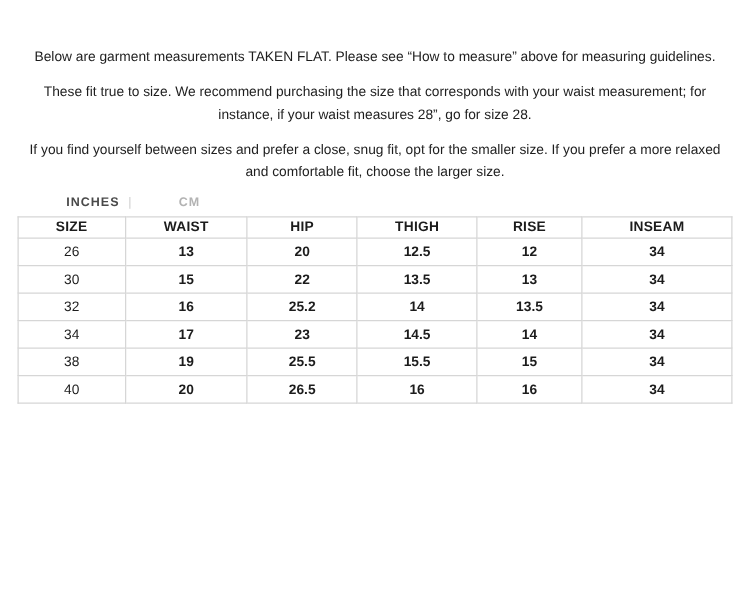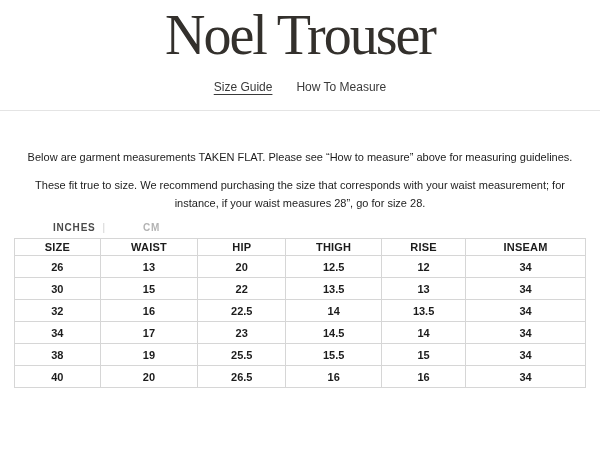--- a/index.html
+++ b/index.html
@@ -79,45 +79,38 @@
     text-align: center;
     font-size: 11px;
     color: #1c1c1c;
   }
   .size-table th {
     font-weight: 700;
     height: 17px;
     letter-spacing: 0.2px;
   }
   .size-table td { height: 22px; font-weight: 700; }
-  .size-table td.size-col { font-weight: 700; }
+  .size-table td.size-col { font-weight: 400; }
   .col-size   { width: 15.0%; }
   .col-waist  { width: 17.1%; }
   .col-hip    { width: 15.4%; }
   .col-thigh  { width: 16.8%; }
   .col-rise   { width: 14.7%; }
   .col-inseam { width: 21.0%; }
 </style>
 </head>
 <body>
 
 <div class="page">
 
-  <div class="header">
-    <div class="brand-title">Noel Trouser</div>
-    <div class="tabs">
-      <a class="tab active">Size Guide</a>
-      <a class="tab">How To Measure</a>
-    </div>
-    <hr class="header-divider">
-  </div>
 
   <div class="intro">
     <p>Below are garment measurements TAKEN FLAT. Please see “How to measure” above for measuring guidelines.</p>
     <p>These fit true to size. We recommend purchasing the size that corresponds with your waist measurement; for instance, if your waist measures 28”, go for size 28.</p>
+    <p>If you find yourself between sizes and prefer a close, snug fit, opt for the smaller size. If you prefer a more relaxed and comfortable fit, choose the larger size.</p>
   </div>
 
   <div class="unit-toggle">
     <span class="unit-option">INCHES</span>
     <span class="unit-sep">|</span>
     <span class="unit-option inactive">CM</span>
   </div>
 
   <table class="size-table">
     <colgroup>
@@ -151,21 +144,21 @@
         <td class="size-col">30</td>
         <td>15</td>
         <td>22</td>
         <td>13.5</td>
         <td>13</td>
         <td>34</td>
       </tr>
       <tr>
         <td class="size-col">32</td>
         <td>16</td>
-        <td>22.5</td>
+        <td>25.2</td>
         <td>14</td>
         <td>13.5</td>
         <td>34</td>
       </tr>
       <tr>
         <td class="size-col">34</td>
         <td>17</td>
         <td>23</td>
         <td>14.5</td>
         <td>14</td>

